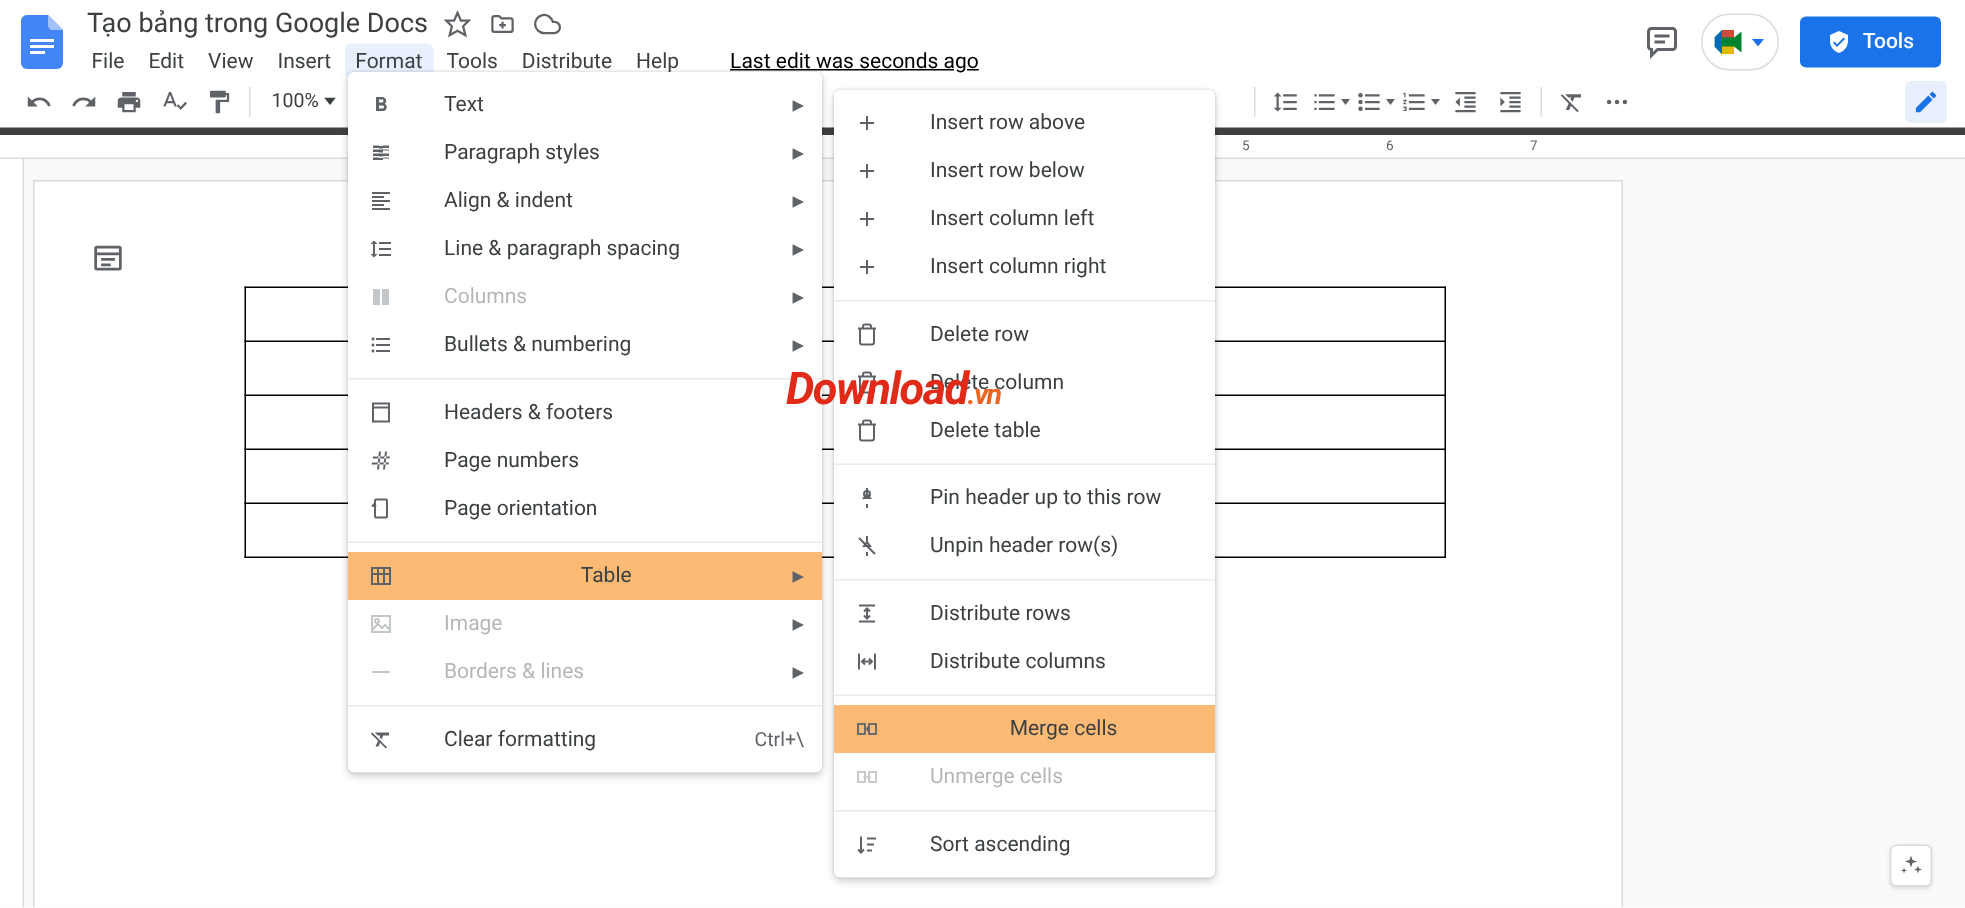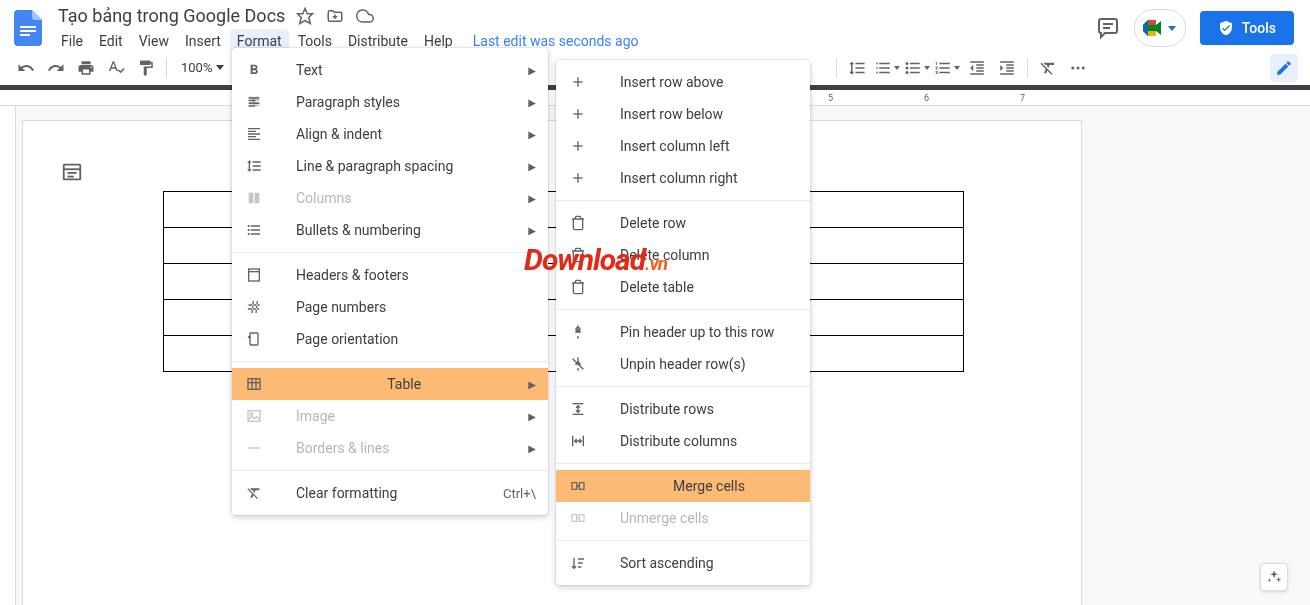--- a/index.html
+++ b/index.html
@@ -9,21 +9,21 @@
 .docs-logo { width: 40px; height: 40px; display: flex; align-items: center; justify-content: center; }
 .docs-logo svg { width: 28px; height: 36px; }
 .title-area { flex: 1; margin-left: 6px; }
 .title-row { display: flex; align-items: center; gap: 0; }
 .doc-title { font-size: 18px; color: #3c4043; padding: 2px 4px; }
 .title-icons { display: flex; gap: 10px; color: #5f6368; margin-left: 6px; }
 .title-icons span { width: 20px; height: 20px; display: flex; align-items: center; justify-content: center; cursor: pointer; }
 .menu-bar { display: flex; align-items: center; gap: 2px; margin-top: 1px; font-size: 14px; color: #3c4043; }
 .menu-bar span { padding: 4px 7px; border-radius: 4px; cursor: pointer; }
 .menu-bar span.active { background: #e8f0fe; }
-.last-edit { color: #3b82f6; margin-left: 4px; cursor: pointer; }
+.last-edit { color: #000000; text-decoration: underline; margin-left: 18px; cursor: pointer; }
 .header-right { display: flex; align-items: center; gap: 14px; }
 .comment-icon { color: #5f6368; width: 24px; height: 24px; cursor: pointer; }
 .meet-btn { width: 52px; height: 38px; border: 1px solid #dadce0; border-radius: 24px; display: flex; align-items: center; justify-content: center; cursor: pointer; position: relative; }
 .share-btn { background: #1a73e8; color: #fff; border-radius: 4px; padding: 9px 18px; font-size: 14px; font-weight: 500; display: flex; align-items: center; gap: 8px; cursor: pointer; }
 
 .toolbar { display: flex; align-items: center; padding: 4px 12px; border-bottom: 5px solid #404040; height: 40px; gap: 2px; }
 .tb-btn { width: 28px; height: 28px; display: flex; align-items: center; justify-content: center; color: #5f6368; border-radius: 4px; cursor: pointer; }
 .tb-sep { width: 1px; height: 20px; background: #dadce0; margin: 0 4px; }
 .zoom { font-size: 13px; color: #3c4043; padding: 4px 8px; display: flex; align-items: center; gap: 4px; }
 .tb-right { margin-left: auto; }

